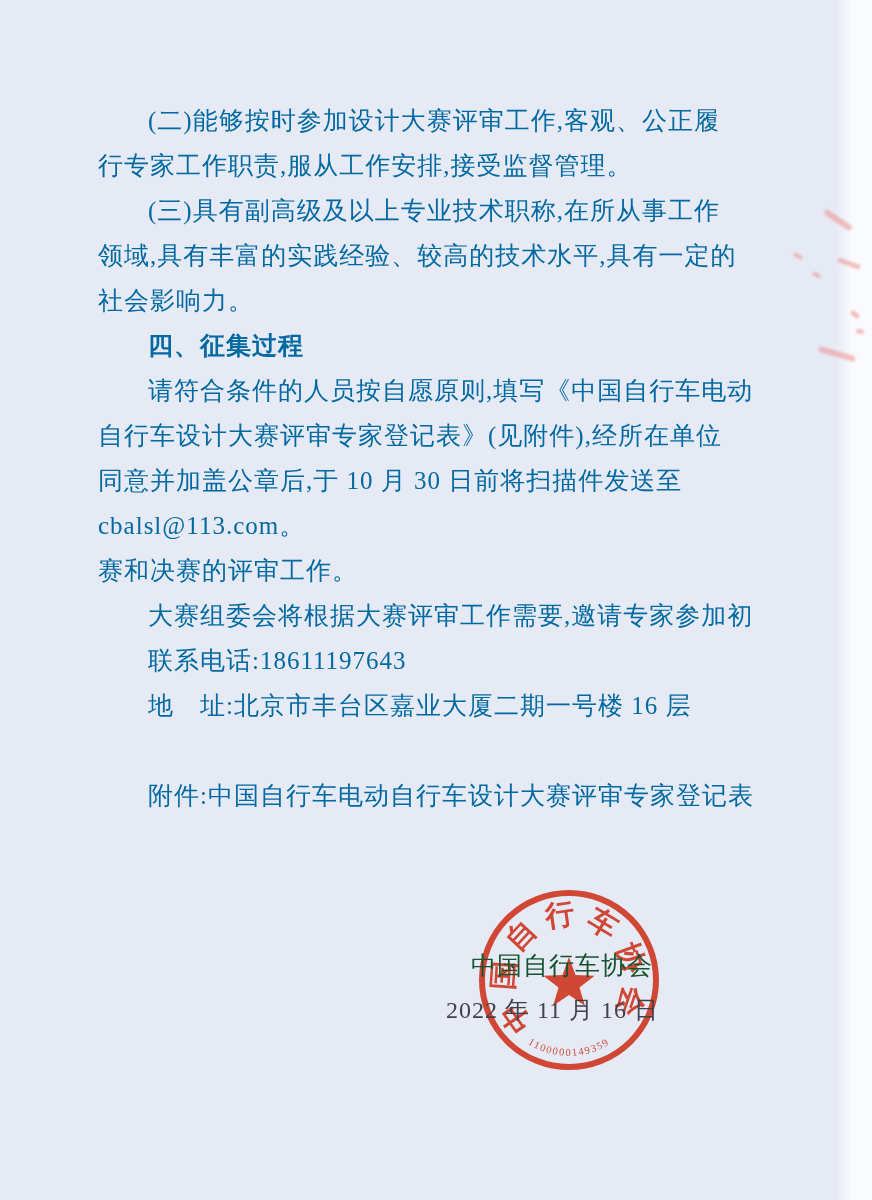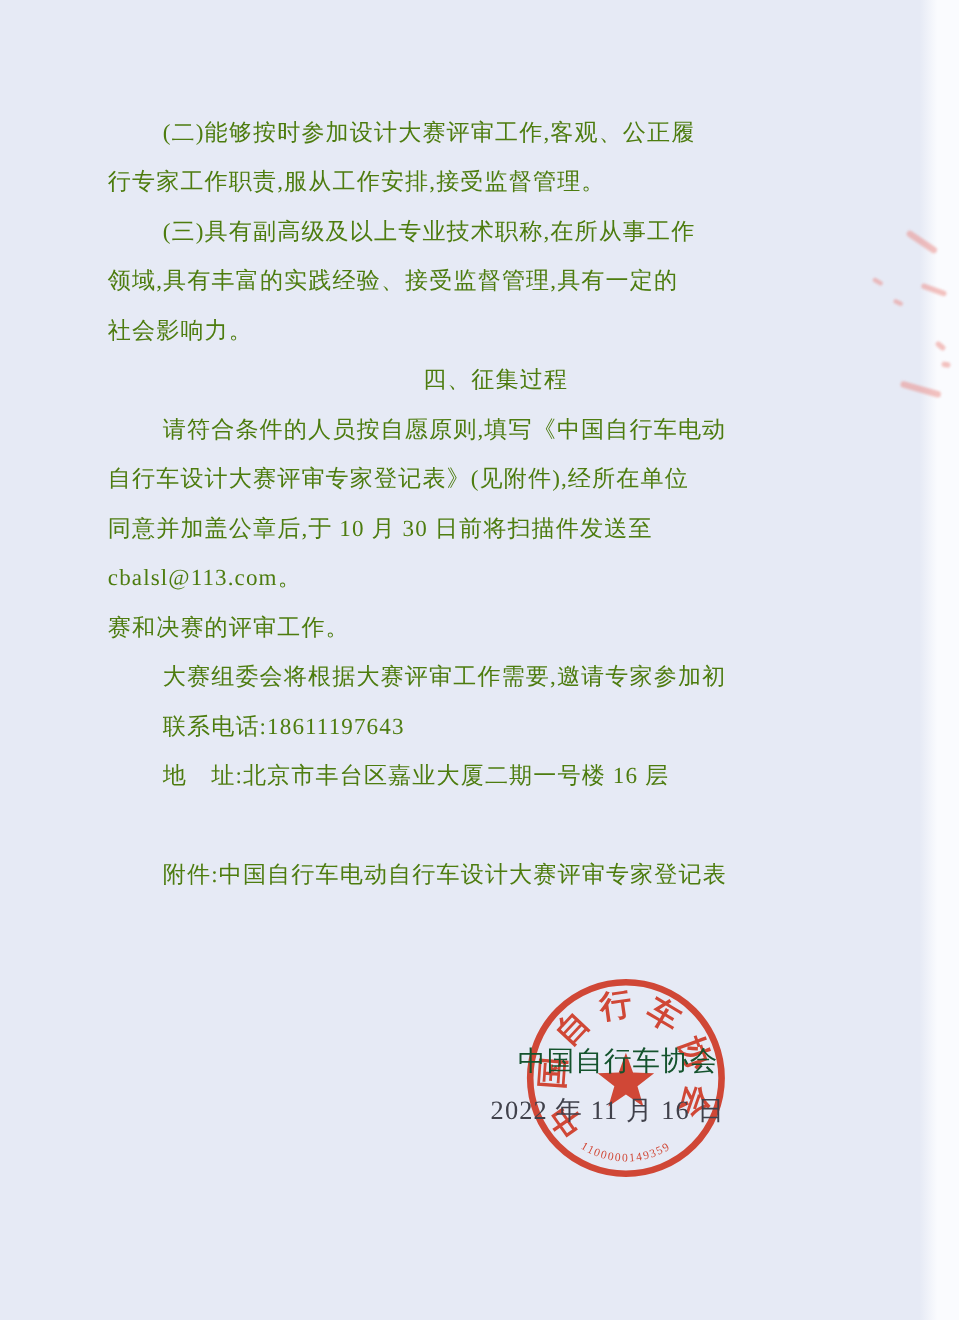--- a/index.html
+++ b/index.html
@@ -7,26 +7,26 @@
   .page{
     position:relative;width:872px;height:1200px;margin:0 auto;
     background:#e6eaf5;overflow:hidden;
   }
   .edge-strip{
     position:absolute;top:0;right:0;width:36px;height:1200px;
     background:linear-gradient(to right, rgba(250,251,254,0), #fafbfe 45%);
   }
   .doc{
     position:absolute;left:98px;top:98px;width:655px;
-    color:#4d7c0f;font-size:21px;line-height:45px;letter-spacing:1px;
+    color:#0369a1;font-size:25px;line-height:45px;letter-spacing:1px;
     z-index:3;
   }
   .line{height:45px;white-space:pre;}
   .indent{text-indent:50px;}
-  .bold{font-weight:normal;text-align:center;}
+  .bold{font-weight:bold;}
   .sig-org{
     position:absolute;left:471px;top:951px;font-size:25px;line-height:30px;
     color:#14532d;letter-spacing:1px;z-index:4;white-space:pre;
   }
   .sig-date{
     position:absolute;left:446px;top:995px;font-size:24px;line-height:30px;
     color:#40414b;letter-spacing:1px;z-index:4;white-space:pre;
   }
   .seal{
     position:absolute;left:449px;top:860px;width:240px;height:240px;
@@ -57,21 +57,21 @@
   <div class="smudge s3"></div>
   <div class="smudge s4"></div>
   <div class="smudge s5"></div>
   <div class="smudge s6"></div>
   <div class="smudge s7"></div>
 
   <div class="doc">
     <div class="line indent">(二)能够按时参加设计大赛评审工作,客观、公正履</div>
     <div class="line">行专家工作职责,服从工作安排,接受监督管理。</div>
     <div class="line indent">(三)具有副高级及以上专业技术职称,在所从事工作</div>
-    <div class="line">领域,具有丰富的实践经验、接受监督管理,具有一定的</div>
+    <div class="line">领域,具有丰富的实践经验、较高的技术水平,具有一定的</div>
     <div class="line">社会影响力。</div>
     <div class="line indent bold">四、征集过程</div>
     <div class="line indent">请符合条件的人员按自愿原则,填写《中国自行车电动</div>
     <div class="line">自行车设计大赛评审专家登记表》(见附件),经所在单位</div>
     <div class="line">同意并加盖公章后,于 10 月 30 日前将扫描件发送至</div>
     <div class="line">cbalsl@113.com。</div>
     <div class="line">赛和决赛的评审工作。</div>
     <div class="line indent">大赛组委会将根据大赛评审工作需要,邀请专家参加初</div>
     <div class="line indent">联系电话:18611197643</div>
     <div class="line indent">地　址:北京市丰台区嘉业大厦二期一号楼 16 层</div>

